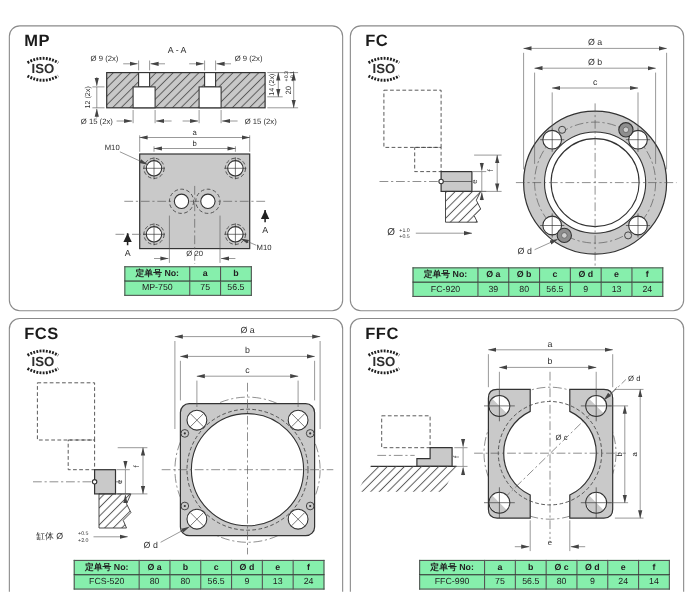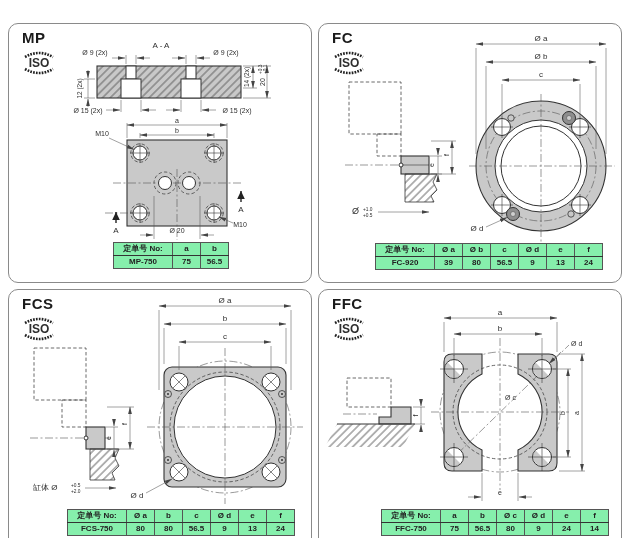--- a/index.html
+++ b/index.html
@@ -13,21 +13,21 @@
   .mid{text-anchor:middle;}
   .t8{font-size:8px;} .t7{font-size:7px;} .t65{font-size:6.5px;} .t5{font-size:4.8px;}
   .ol{fill:#c9c9c9;stroke:#333;stroke-width:1.1;}
   .wh{fill:#fff;stroke:#333;stroke-width:1;}
   .ln{stroke:#333;stroke-width:1;fill:none;}
   .thin{stroke:#333;stroke-width:.6;fill:none;}
   .dim{stroke:#555;stroke-width:.55;fill:none;}
   .cl{stroke:#555;stroke-width:.6;fill:none;stroke-dasharray:8 2.5 2 2.5;}
   .dsh{stroke:#444;stroke-width:.8;fill:none;stroke-dasharray:3.4 2.2;}
   .spec{position:absolute;border-collapse:collapse;font-size:8px;color:#222;background:#86efac;z-index:2;}
-  .spec th,.spec td{border:1px solid #555;text-align:center;padding:1px 4px;line-height:1.25;white-space:nowrap;font-weight:bold;}
+  .spec th,.spec td{border:1px solid #555;text-align:center;padding:1px 4px;line-height:1.25;white-space:nowrap;}
   .spec th{font-weight:bold;}
   .spec thead th{border-bottom:1.6px solid #333;}
   .c1{min-width:50px;} .cn{min-width:19px;}
 </style>
 </head>
 <body>
 
 <div class="grid">
 
   <div class="panel">
@@ -422,21 +422,21 @@
         <th class="cn">Ø a</th>
         <th class="cn">b</th>
         <th class="cn">c</th>
         <th class="cn">Ø d</th>
         <th class="cn">e</th>
         <th class="cn">f</th>
       </tr>
         </thead>
       <tbody>
           <tr>
-        <td>FCS-750</td>
+        <td>FCS-520</td>
         <td>80</td>
         <td>80</td>
         <td>56.5</td>
         <td>9</td>
         <td>13</td>
         <td>24</td>
       </tr>
         </tbody>
     </table>
   </div>
@@ -543,21 +543,21 @@
         <th class="cn">a</th>
         <th class="cn">b</th>
         <th class="cn">Ø c</th>
         <th class="cn">Ø d</th>
         <th class="cn">e</th>
         <th class="cn">f</th>
       </tr>
         </thead>
       <tbody>
           <tr>
-        <td>FFC-750</td>
+        <td>FFC-990</td>
         <td>75</td>
         <td>56.5</td>
         <td>80</td>
         <td>9</td>
         <td>24</td>
         <td>14</td>
       </tr>
         </tbody>
     </table>
   </div>

